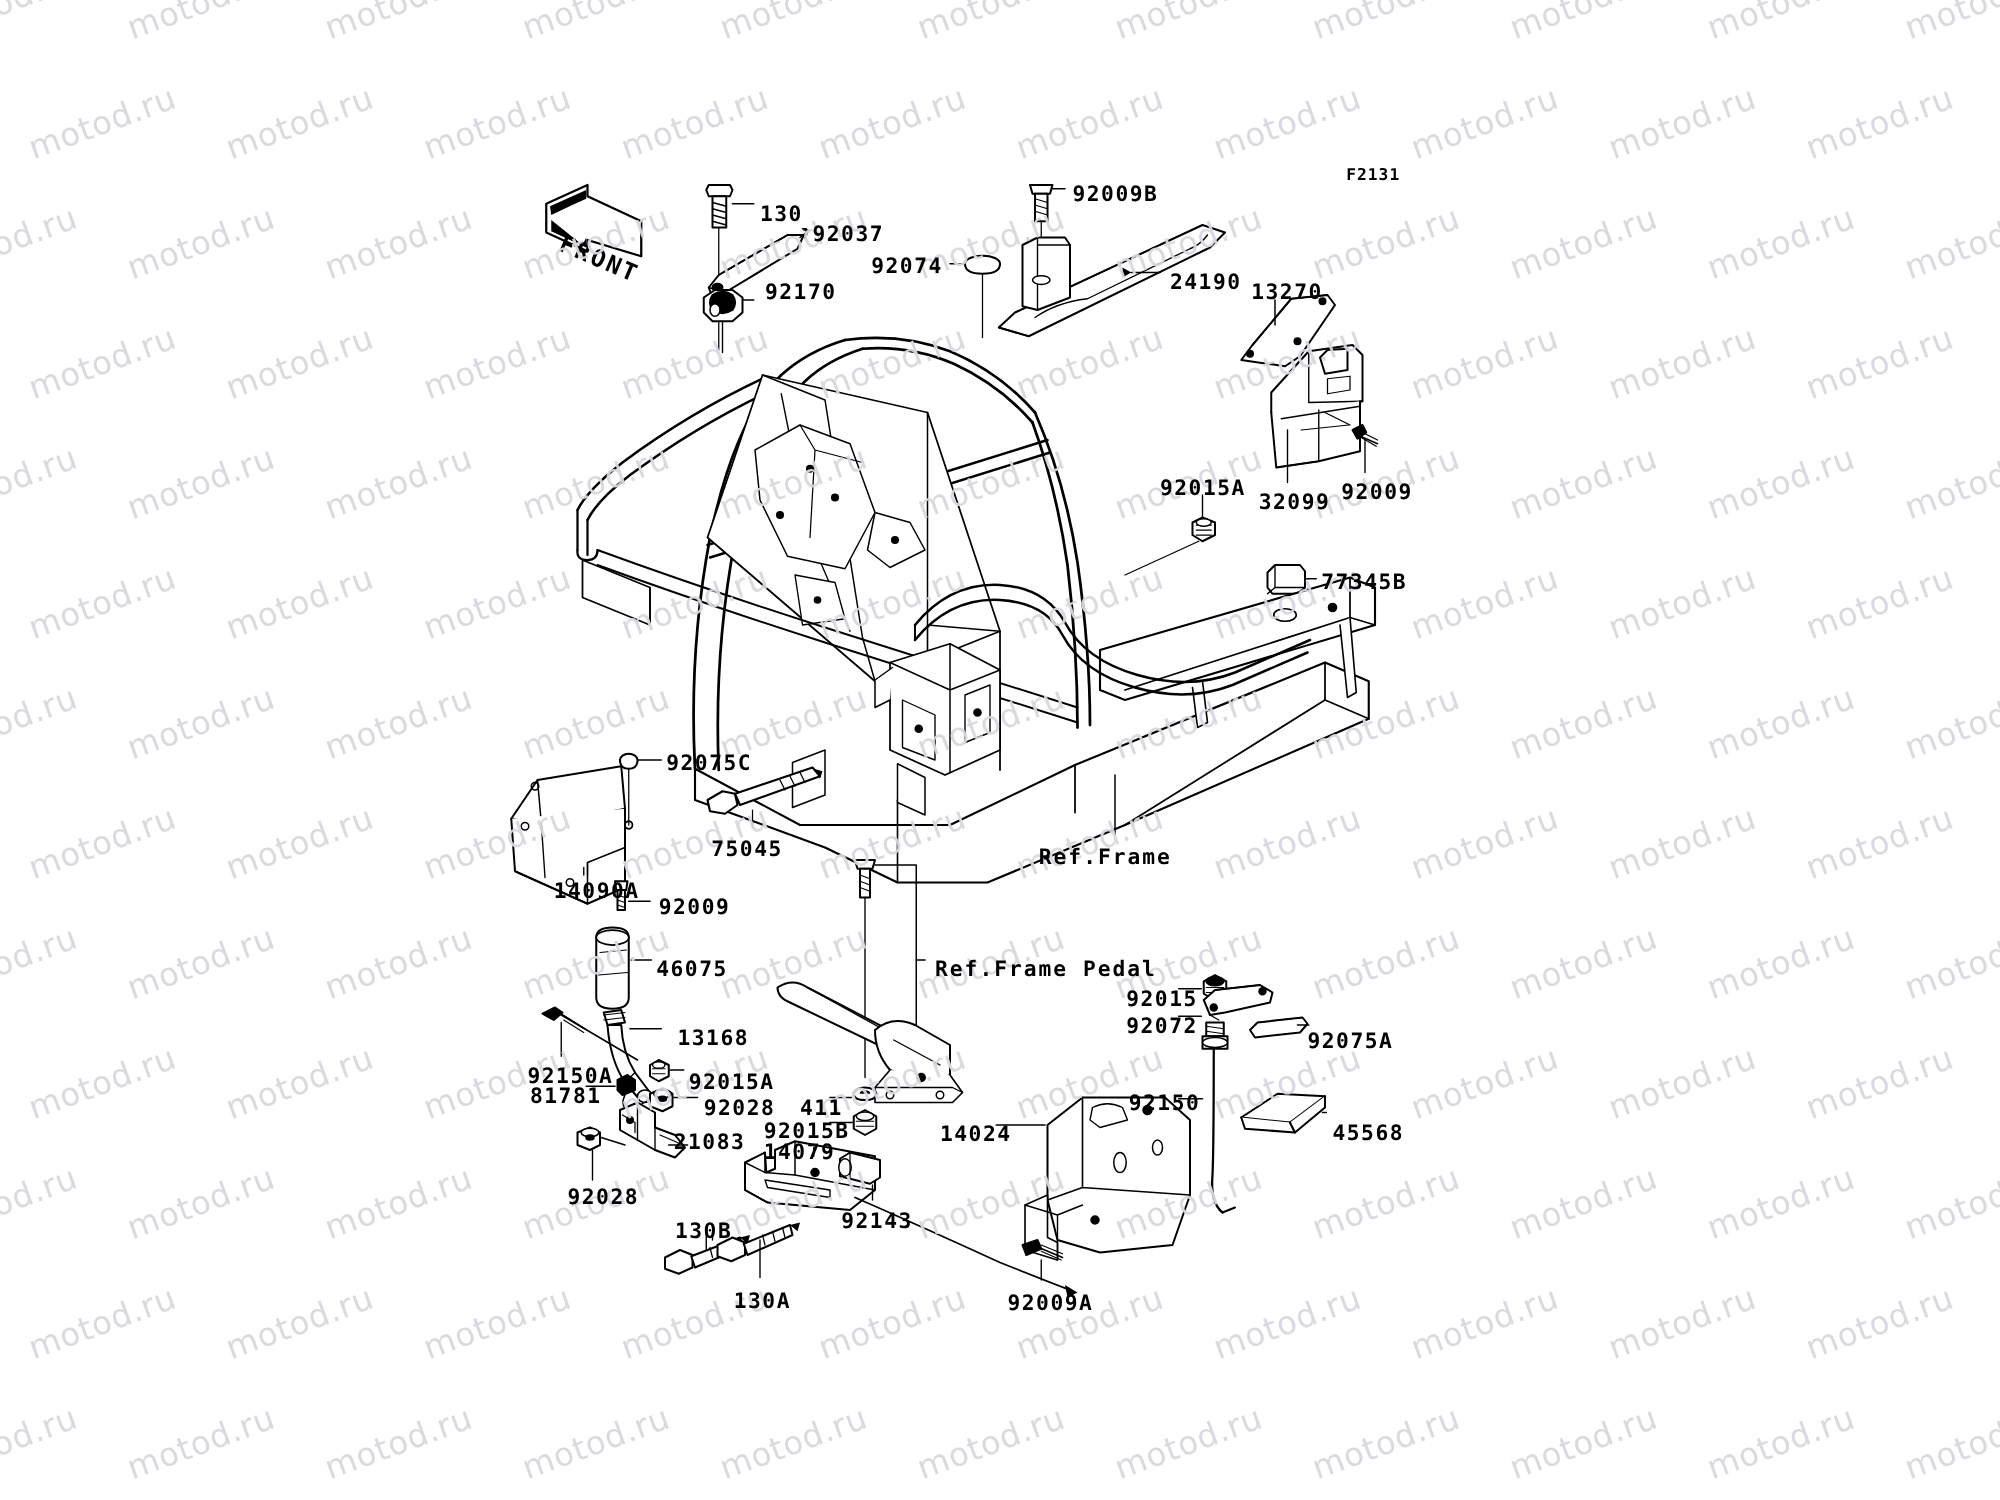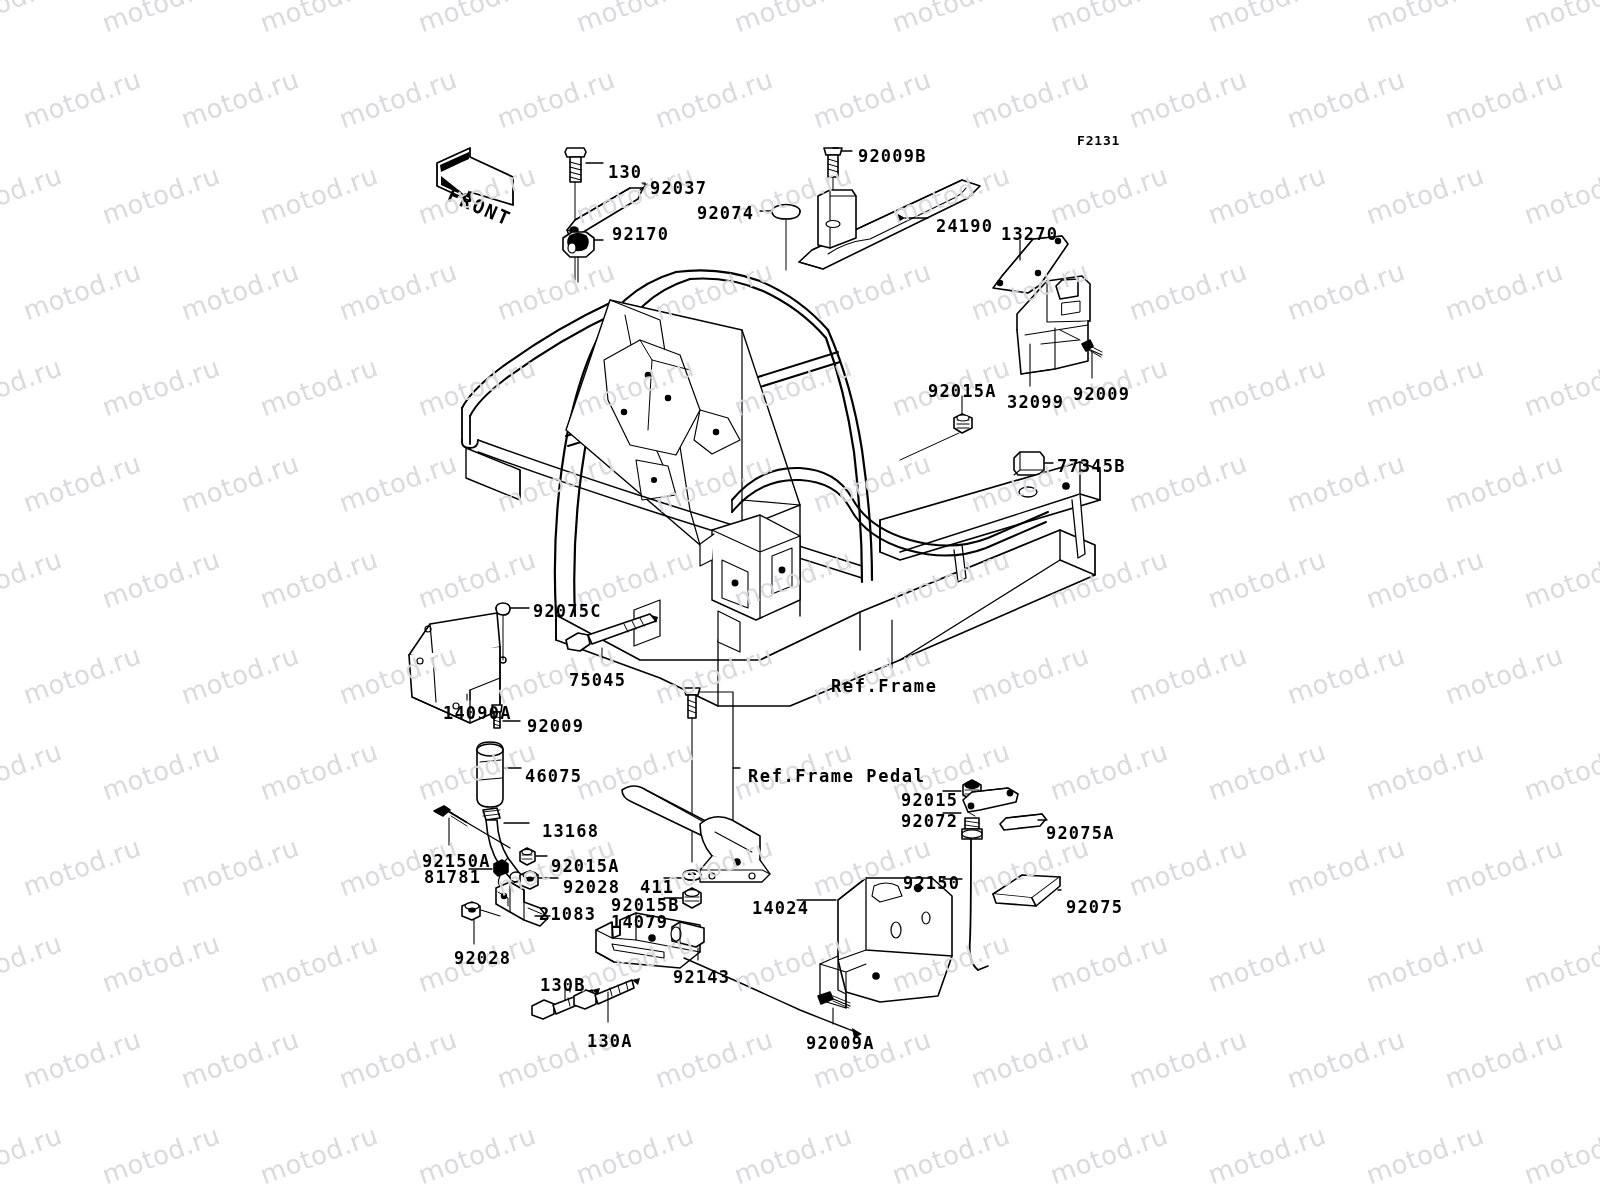--- a/index.html
+++ b/index.html
@@ -673,16 +673,16 @@
       <div class="lbl" style="left: 454px; top: 950px;">92028</div>
       <div class="lbl" style="left: 540px; top: 977px;">130B</div>
       <div class="lbl" style="left: 673px; top: 969px;">92143</div>
       <div class="lbl" style="left: 587px; top: 1033px;">130A</div>
       <div class="lbl" style="left: 752px; top: 900px;">14024</div>
       <div class="lbl" style="left: 806px; top: 1035px;">92009A</div>
       <div class="lbl" style="left: 901px; top: 792px;">92015</div>
       <div class="lbl" style="left: 901px; top: 813px;">92072</div>
       <div class="lbl" style="left: 1046px; top: 825px;">92075A</div>
       <div class="lbl" style="left: 903px; top: 875px;">92150</div>
-      <div class="lbl" style="left: 1066px; top: 899px;">92075</div>
+      <div class="lbl" style="left: 1066px; top: 899px;">45568</div>
     </div>
 
 </div>
 
 </body></html>

